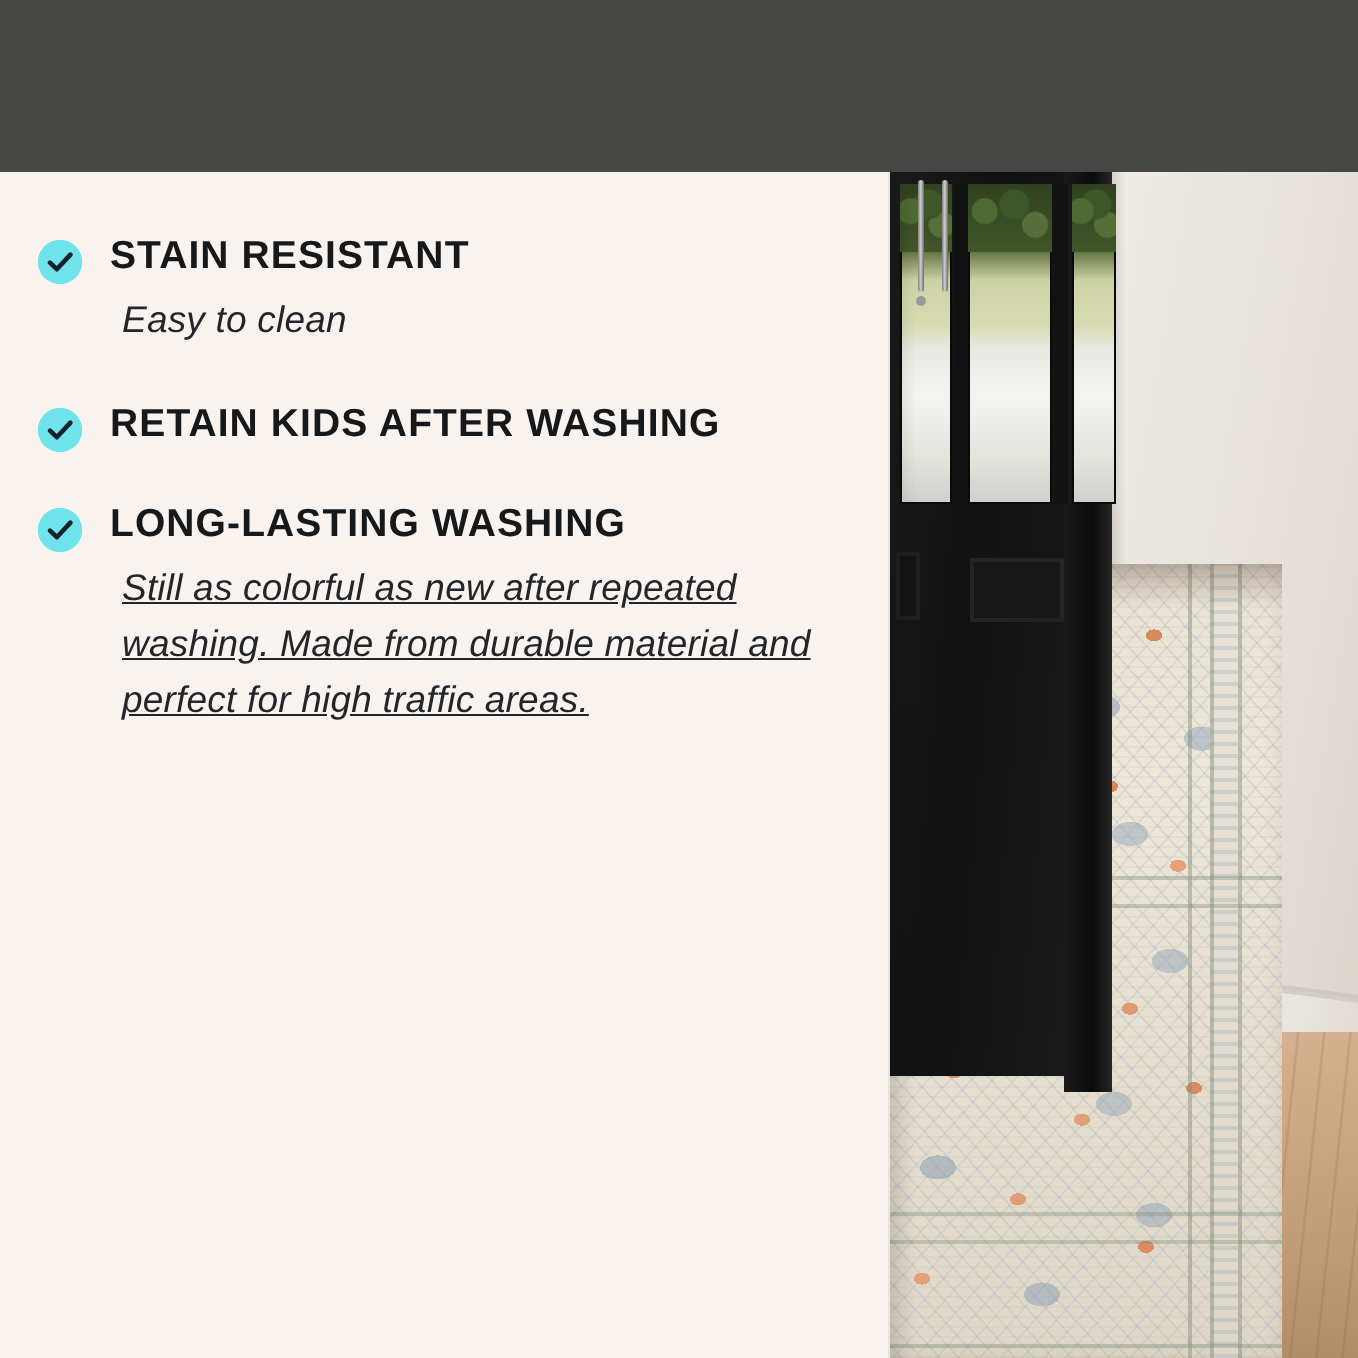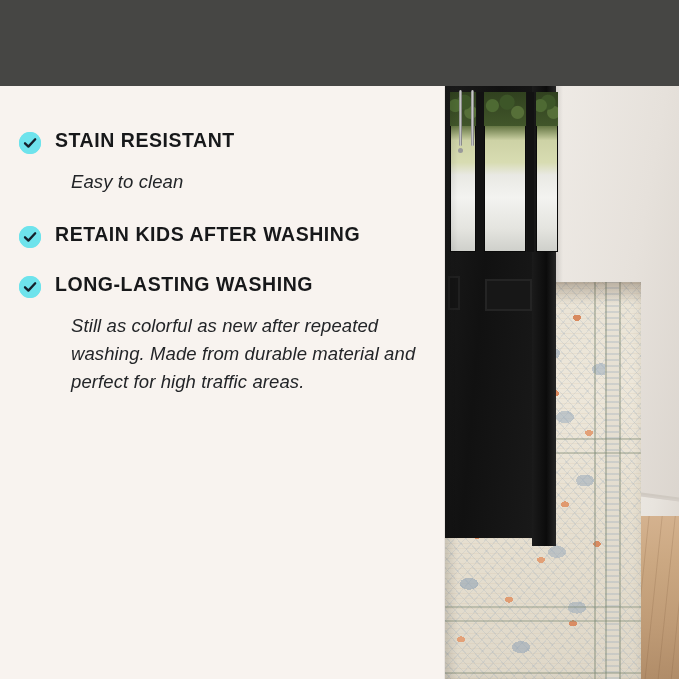--- a/index.html
+++ b/index.html
@@ -59,21 +59,21 @@
     background: #F8F3EF;
     z-index: 5;
     overflow: hidden;
   }
 
   .feature-list {
     position: absolute;
     left: 0;
     top: 0;
     width: 445px;
-    padding-top: 43px;
+    padding-top: 31px;
     box-sizing: border-box;
   }
 
   .feature {
     position: relative;
     padding-left: 55px;
     margin-bottom: 27px;
   }
   .feature:last-child { margin-bottom: 0; }
 
@@ -98,37 +98,38 @@
     font-size: 19.5px;
     font-weight: bold;
     color: #17181A;
     letter-spacing: 0.55px;
     line-height: 1.18;
     margin: 0 0 6px 0;
     white-space: nowrap;
   }
 
   .feature-lines {
-    margin: 16px;
+    margin: 6px;
     padding: 0;
     list-style: none;
   }
   .feature-line {
     font-family: "Liberation Sans", sans-serif;
     font-style: italic;
     font-size: 18.5px;
     font-weight: normal;
     color: #232528;
     line-height: 1.52;
     letter-spacing: 0.1px;
     white-space: nowrap;
   }
   .feature-lines.wrap .feature-line {
     white-space: normal;
     max-width: 375px;
+    text-decoration: underline;
   }
   
   .photo-wrap {
     position: absolute;
     left: 444px;
     top: 86px;
     width: 235px;
     height: 593px;
     overflow: hidden;
     z-index: 2;

